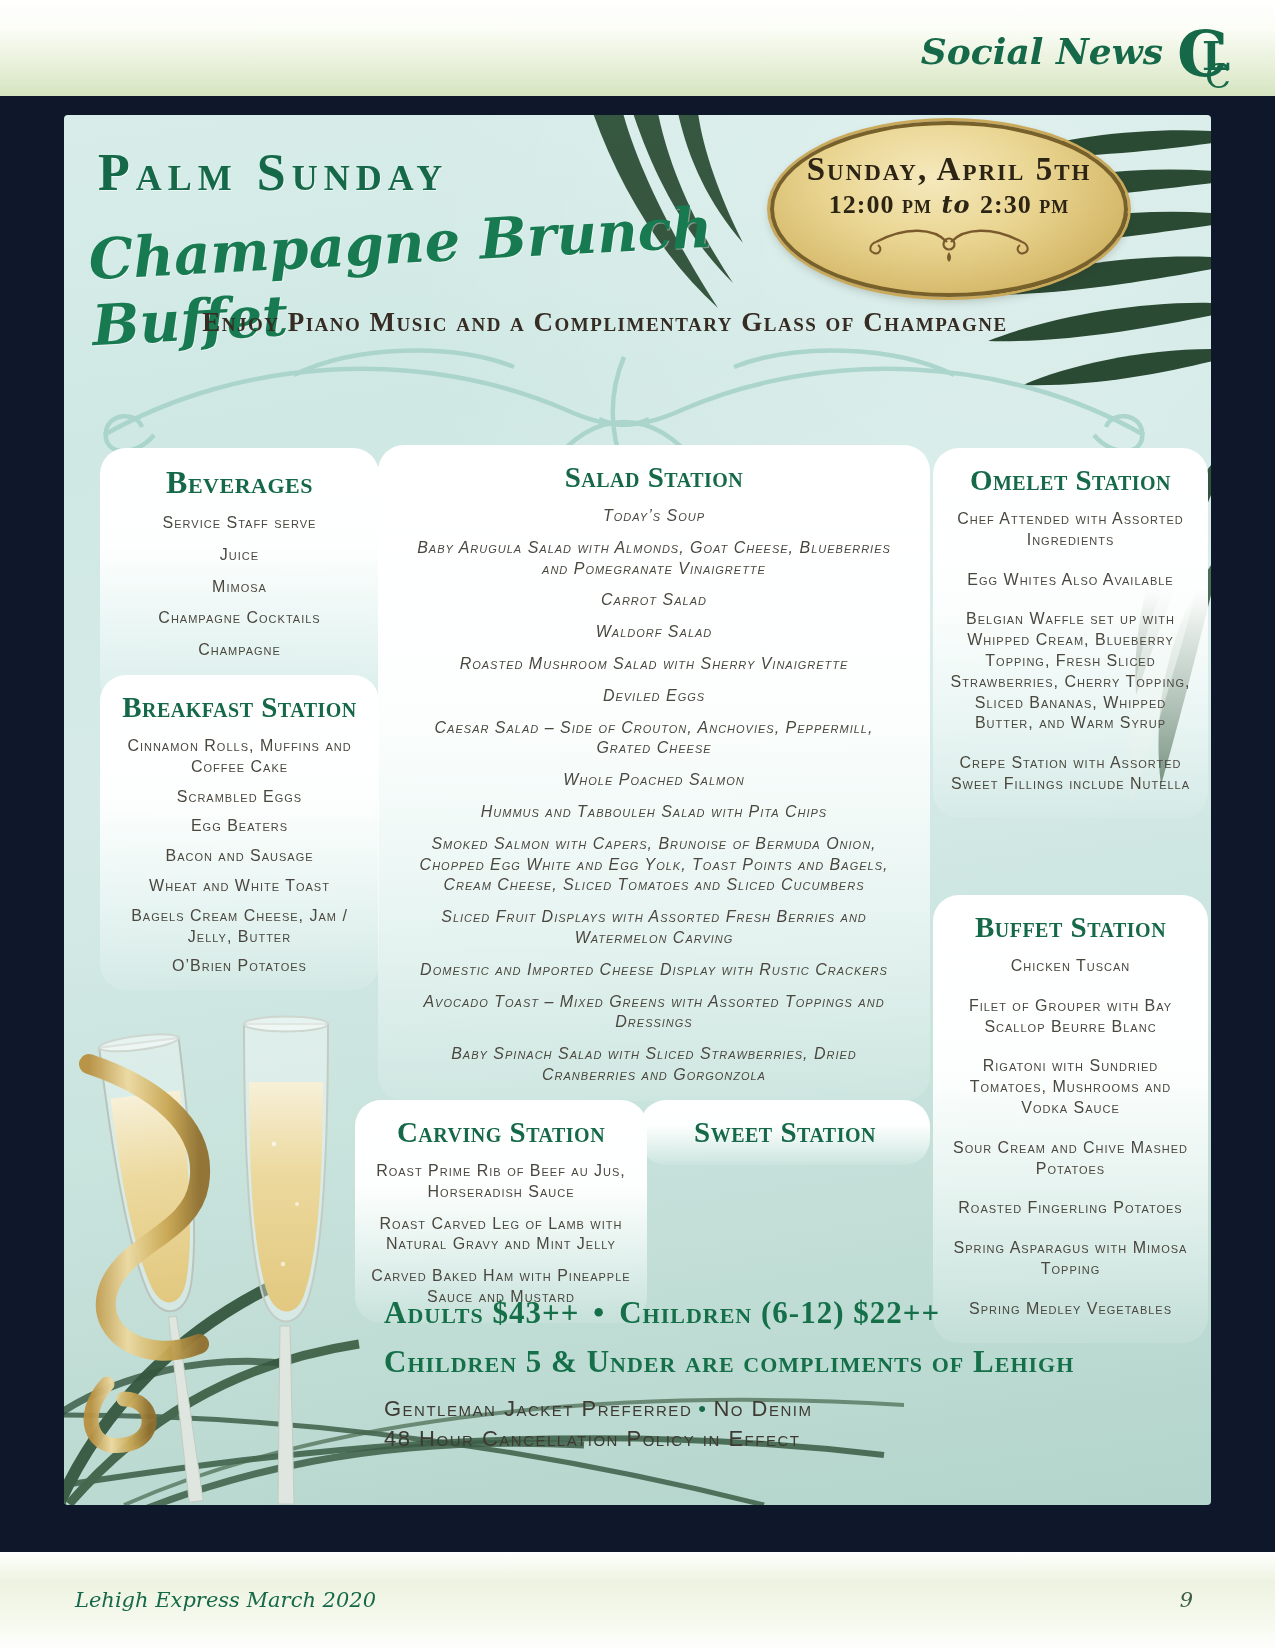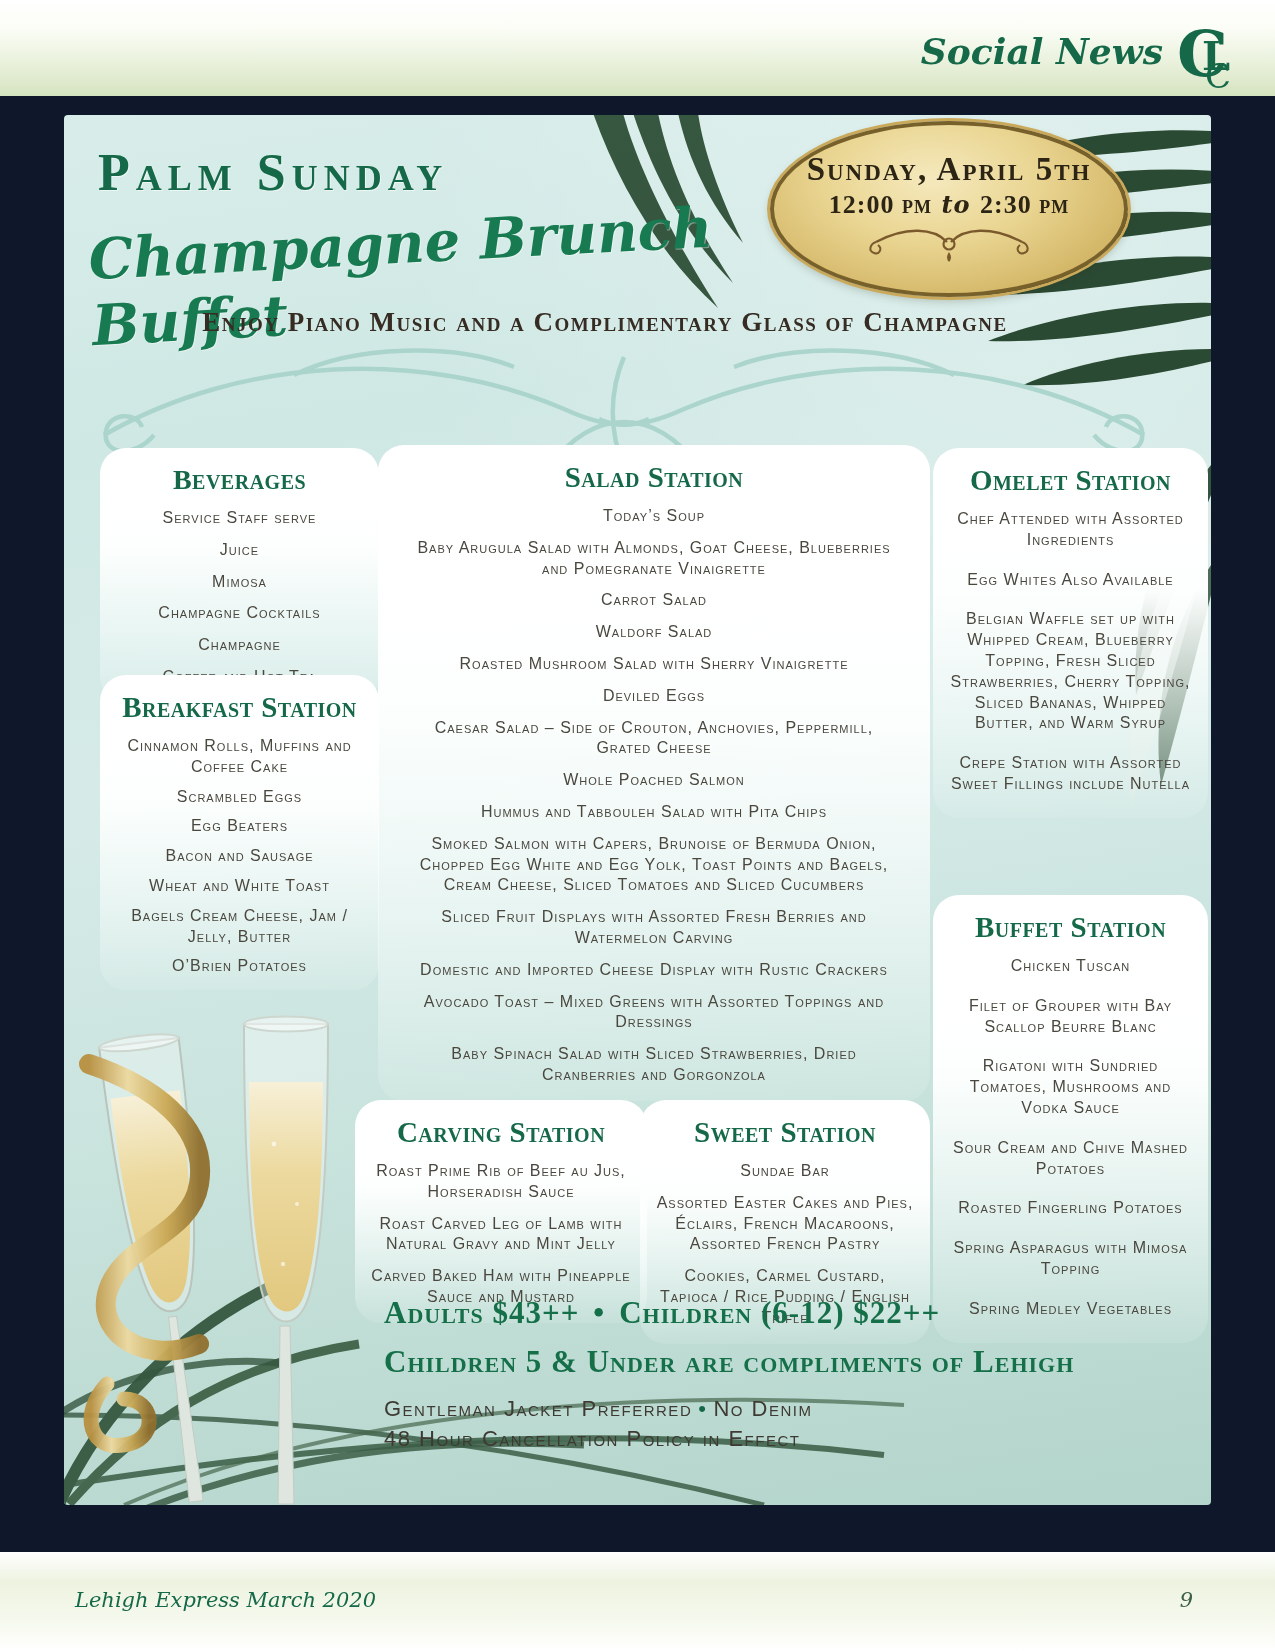--- a/index.html
+++ b/index.html
@@ -56,24 +56,24 @@
     background:linear-gradient(180deg,#ffffff 0%,#fdfffe 38%,rgba(250,255,253,0.55) 72%,rgba(244,252,249,0.12) 100%);}
   .card h2{margin:2px 0 12px;text-align:center;font-family:"Liberation Serif",serif;
     font-variant:small-caps;font-weight:700;font-size:29px;letter-spacing:.5px;color:#156948;}
   .items{text-align:center;}
   .items .item{margin:0 0 11px;font-family:"Liberation Sans",sans-serif;
     font-variant:small-caps;font-size:16px;line-height:1.3;letter-spacing:1px;color:#4a473f;}
   .card.tight .item{margin-bottom:9px;}
   .card.spaced .item{margin-bottom:19px;}
 
   #card-beverages{left:36px;top:333px;width:247px;}
-  #card-beverages h2{font-size:28px;}
+  #card-beverages h2{font-size:32px;}
   #card-breakfast{left:36px;top:560px;width:247px;}
   #card-salad{left:314px;top:330px;width:520px;}
-  #card-salad .items{padding:0 14px;}
+  #card-salad .items{padding:0 14px;font-style:italic;}
   #card-omelet{left:869px;top:333px;width:243px;}
   #card-buffet{left:869px;top:780px;width:243px;}
   #card-carving{left:291px;top:985px;width:260px;}
   #card-sweet{left:576px;top:985px;width:258px;}
 
   
   .pricing{position:absolute;left:320px;top:1180px;width:820px;text-align:left;z-index:3;}
   .price-line{font-family:"Liberation Serif",serif;font-variant:small-caps;font-weight:700;
     font-size:31px;letter-spacing:1px;color:#15704a;}
   .price-line + .price-line{margin-top:13px;}
@@ -278,25 +278,20 @@
       <h2>Carving Station</h2>
       <div class="items">
           <p class="item">Roast Prime Rib of Beef au Jus, Horseradish Sauce</p>
           <p class="item">Roast Carved Leg of Lamb with Natural Gravy and Mint Jelly</p>
           <p class="item">Carved Baked Ham with Pineapple Sauce and Mustard</p>
         </div>
     </section>
 
     <section class="card" id="card-sweet">
       <h2>Sweet Station</h2>
-      <div class="items">
-          <p class="item">Sundae Bar</p>
-          <p class="item">Assorted Easter Cakes and Pies, Éclairs, French Macaroons, Assorted French Pastry</p>
-          <p class="item">Cookies, Carmel Custard, Tapioca / Rice Pudding / English Trifle</p>
-        </div>
     </section>
 
     <div class="pricing">
       <div class="price-line">
         <span>Adults $43++</span><span class="price-dot">•</span><span>Children (6-12) $22++</span>
       </div>
       <div class="price-line">Children 5 &amp; Under are compliments of Lehigh</div>
       <div class="policy-line">
         <span>Gentleman Jacket Preferred</span><span class="gdot">•</span><span>No Denim</span>
       </div>

